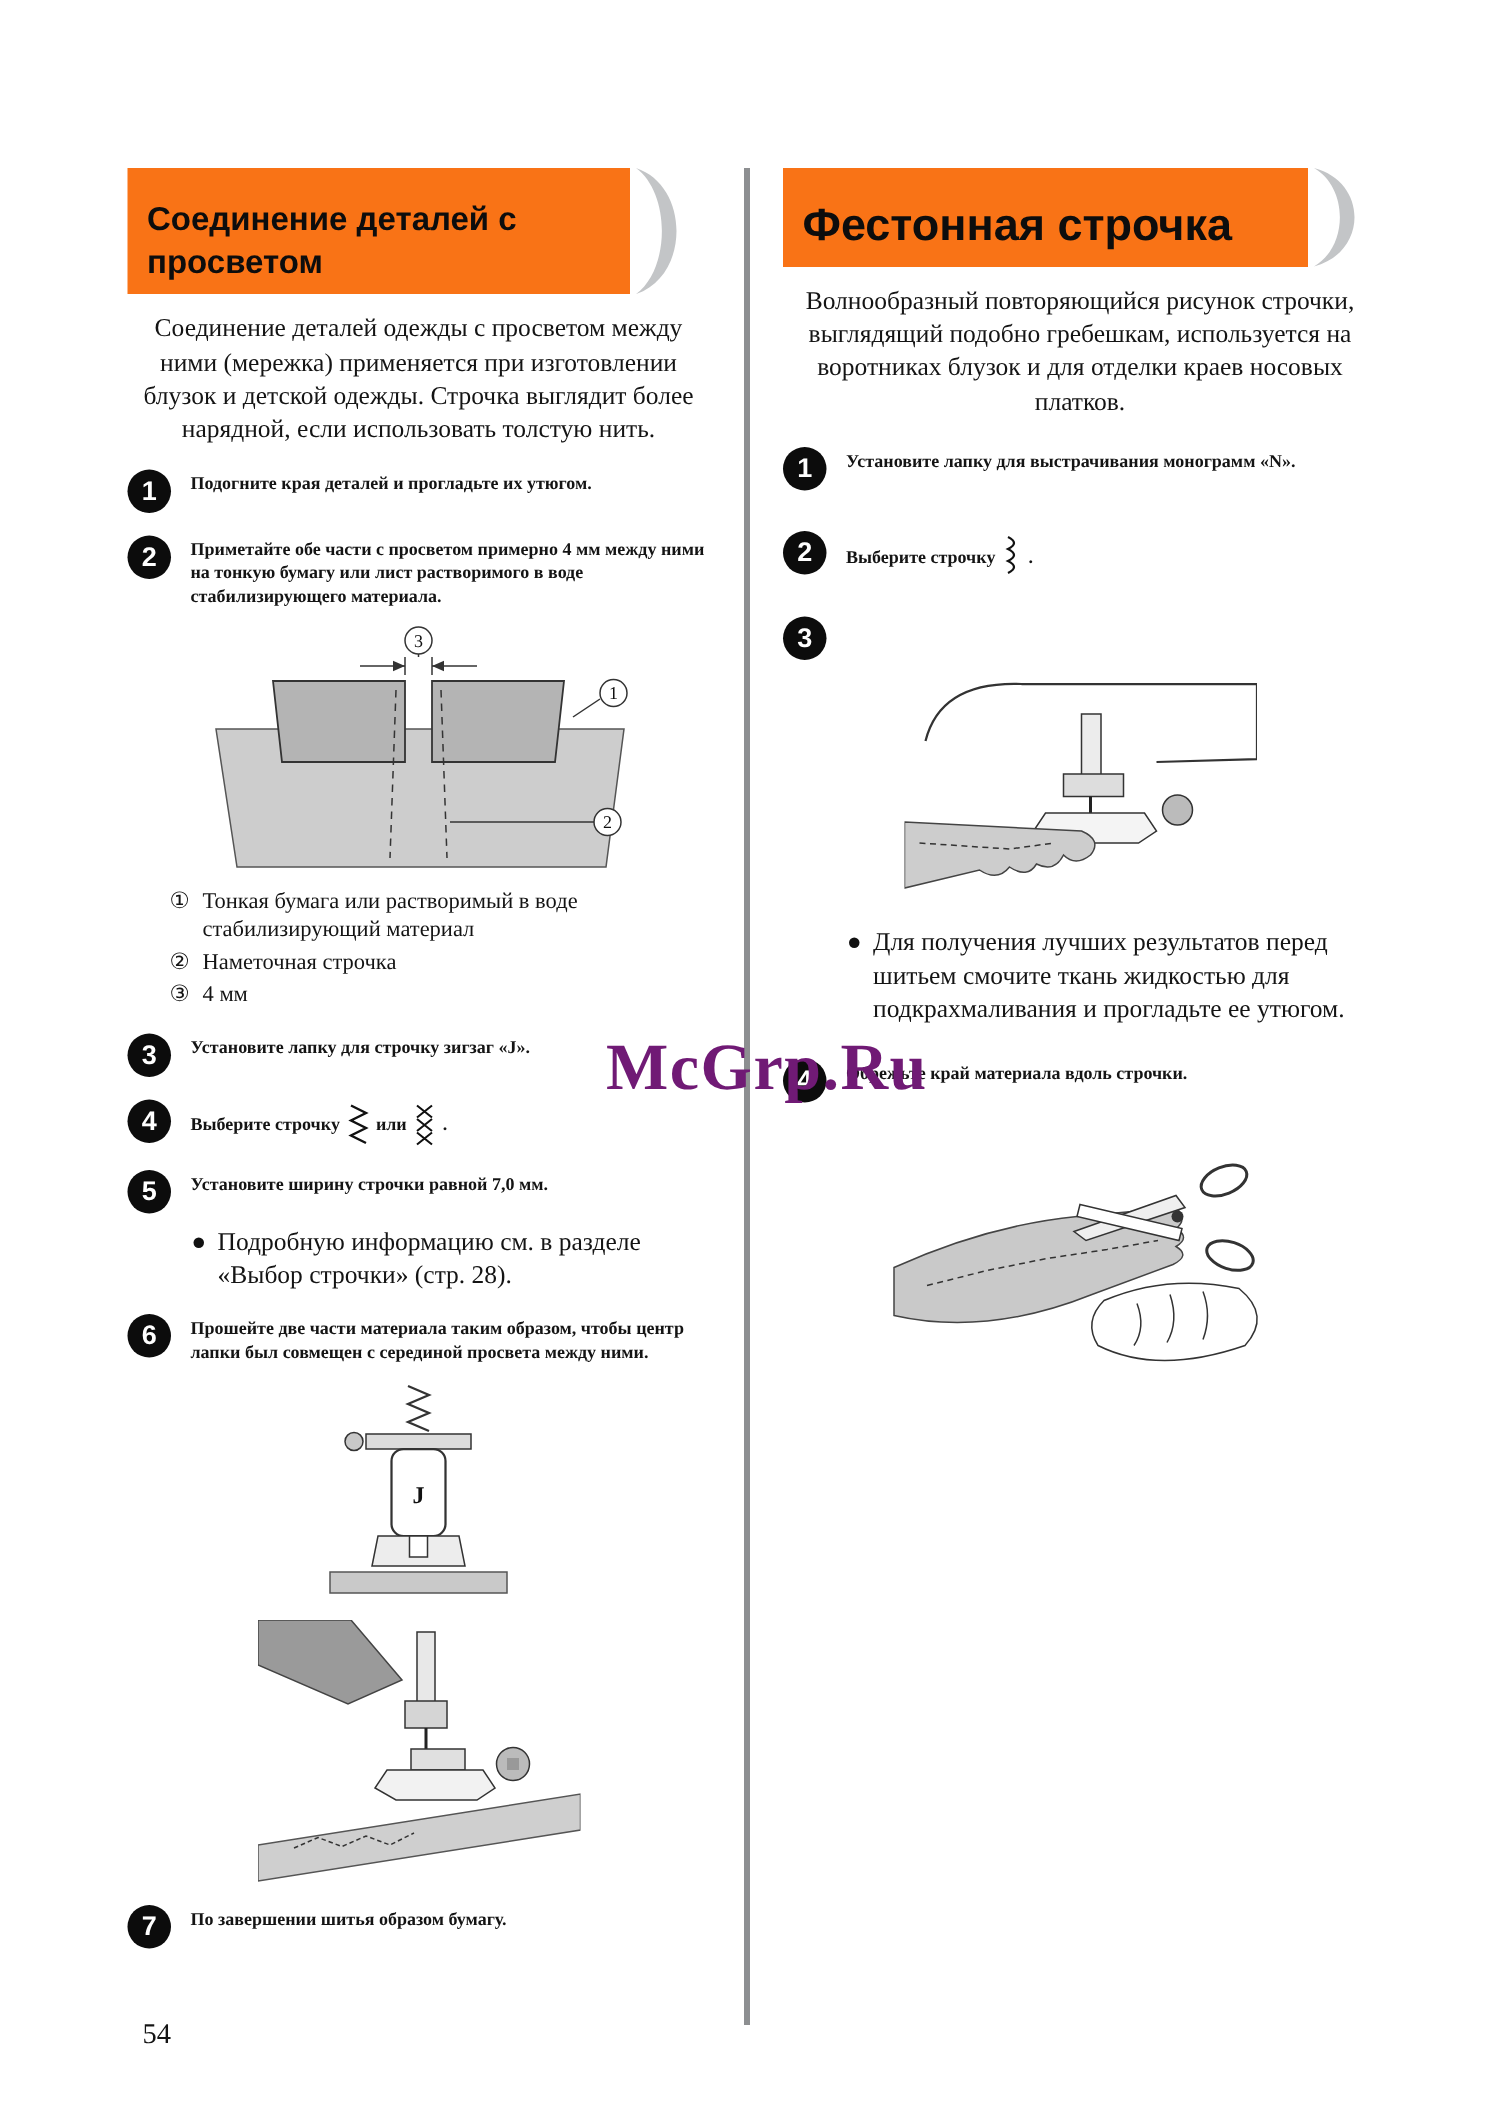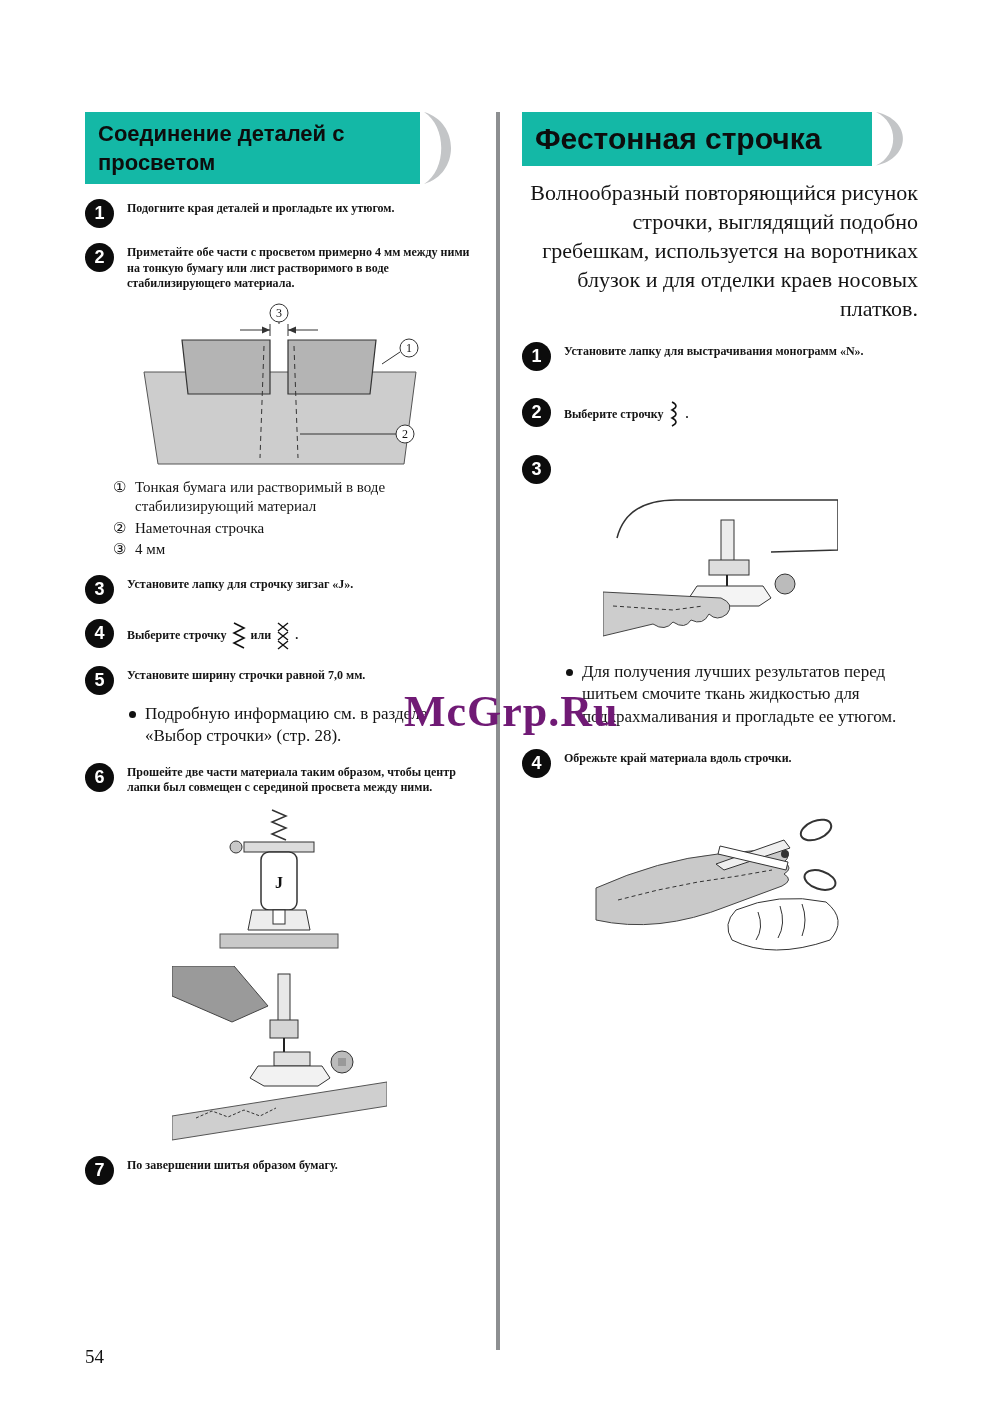--- a/index.html
+++ b/index.html
@@ -6,30 +6,30 @@
   body{
     width:1000px;height:1412px;background:#ffffff;position:relative;
     font-family:"Liberation Serif", serif;color:#141414;overflow:hidden;
   }
   .col{position:absolute;top:112px;}
   .col-left{left:85px;width:388px;}
   .col-right{left:522px;width:396px;}
   .divider{position:absolute;left:496px;top:112px;width:4px;height:1238px;background:#8d8f91;}
 
   .section-header{
-    position:relative;background:#14b8a6;
+    position:relative;background:#f97316;
     font-family:"Liberation Sans", sans-serif;font-weight:bold;color:#0d0d0d;
-    padding:7px 10px 7px 13px;line-height:1.32;
+    padding:19px 10px 7px 13px;line-height:1.32;
   }
   .col-left .section-header{font-size:22px;width:312px;}
   .col-right .section-header{font-size:30px;width:327px;}
   .crescent{position:absolute;top:0;right:-50px;height:100%;width:50px;}
   .crescent path{fill:#c3c5c7;}
 
-  .intro{font-size:22px;line-height:1.32;margin:12px 0 0 0;text-align:right;}
+  .intro{font-size:17px;line-height:1.32;margin:12px 0 0 0;text-align:center;}
 
   .step{display:flex;gap:13px;align-items:flex-start;margin:14px 0 0 0;}
   .badge{
     flex:0 0 29px;width:29px;height:29px;border-radius:50%;background:#0c0c0c;color:#ffffff;
     font-family:"Liberation Sans", sans-serif;font-weight:bold;font-size:18px;
     display:flex;align-items:center;justify-content:center;margin-top:1px;
   }
   .step-text{font-weight:bold;font-size:12px;line-height:1.3;padding-top:3px;}
   .step-inline{display:flex;align-items:center;flex-wrap:wrap;gap:4px;}
 
@@ -42,36 +42,37 @@
 
   .figure{display:block;margin:10px auto 0 auto;}
   svg text{font-family:"Liberation Serif", serif;fill:#111;}
   .stitch-icon{display:inline-block;vertical-align:middle;}
 
   .watermark{
     position:absolute;left:404px;top:686px;z-index:5;
     font-family:"Liberation Serif", serif;font-weight:bold;font-size:44px;
     color:#701a75;letter-spacing:1px;
   }
-  .page-number{position:absolute;left:85px;top:1346px;font-size:19px;}
+  .page-number{position:absolute;left:95px;top:1346px;font-size:19px;}
 </style>
 </head>
 <body>
 
 <div class="divider"></div>
 
 <main class="col col-left">
 
   <header class="section-header">
     <span>Соединение деталей с просветом</span>
     <svg class="crescent" viewBox="0 0 50 70" preserveAspectRatio="none" aria-hidden="true">
       <path d="M4 0 C40 10 40 60 4 70 C27 56 27 14 4 0 Z"></path>
     </svg>
   </header>
 
+  <p class="intro">Соединение деталей одежды с просветом между ними (мережка) применяется при изготовлении блузок и детской одежды. Строчка выглядит более нарядной, если использовать толстую нить.</p>
 
   <div class="step">
     <span class="badge">1</span>
     <span class="step-text">Подогните края деталей и прогладьте их утюгом.</span>
   </div>
 
   <div class="step">
     <span class="badge">2</span>
     <span class="step-text">Приметайте обе части с просветом примерно 4 мм между ними на тонкую бумагу или лист растворимого в воде стабилизирующего материала.</span>
   </div>

